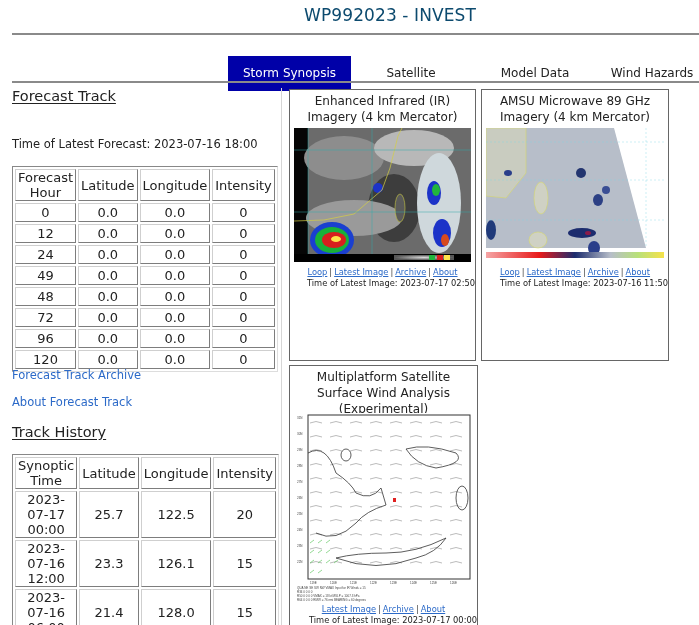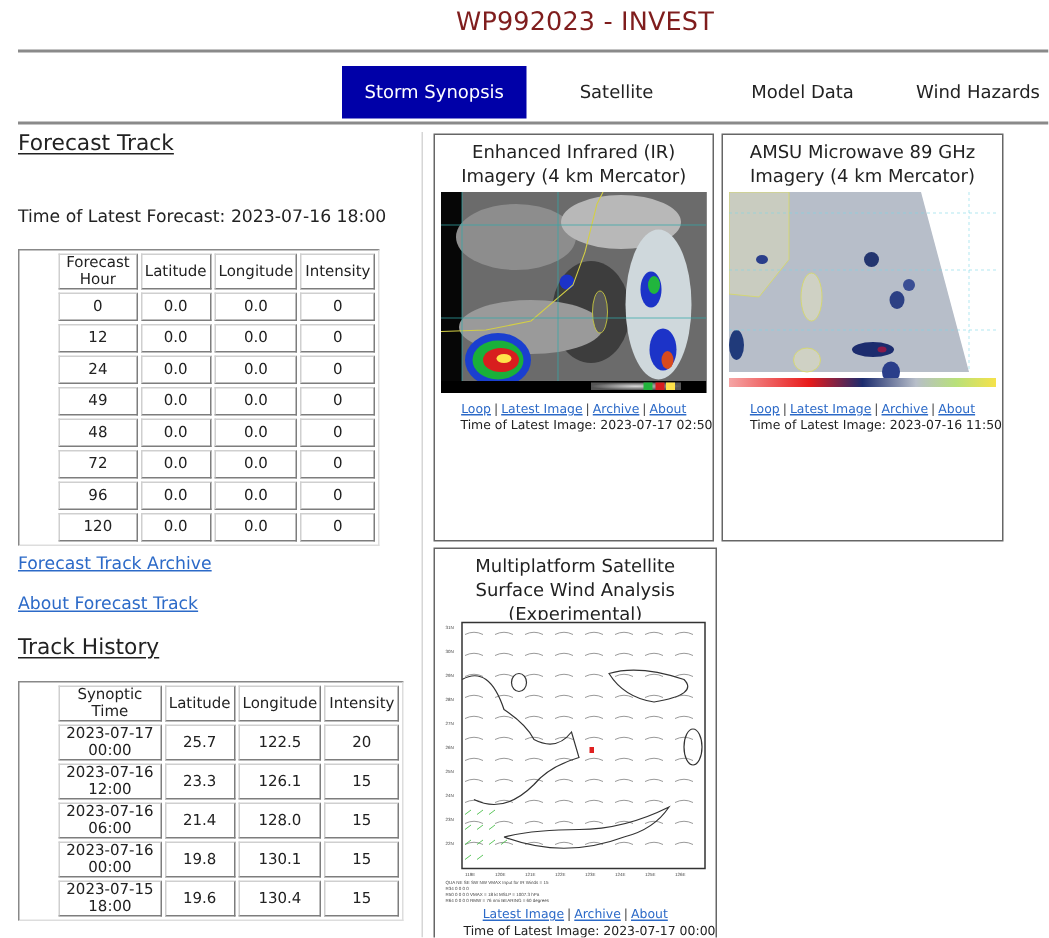--- a/index.html
+++ b/index.html
@@ -1,44 +1,44 @@
 <!DOCTYPE html>
 <html><head>
 <meta charset="utf-8">
 <style>
   * { box-sizing: border-box; margin: 0; padding: 0; }
   html, body { width: 699px; height: 625px; overflow: hidden; background: #ffffff; }
   body { font-family: "DejaVu Sans", "Liberation Sans", sans-serif; color: #222; position: relative; }
 
   .page-title {
     position: absolute; top: 5px; left: 0; width: 575px; text-align: center;
-    font-size: 17px; color: #7f1d1d; letter-spacing: 0.1px; padding-left: 27px;
+    font-size: 17px; color: #0c4a6e; letter-spacing: 0.1px; padding-left: 27px;
   }
   .page-title span { position: relative; left: 89px; }
 
   .rule { position: absolute; left: 12px; right: 0; height: 2px; background: #8a8a8a; }
   .rule.top { top: 33px; }
   .rule.bottom { top: 81px; }
 
-  .nav { position: absolute; top: 44px; left: 0; width: 635px; height: 35px; }
+  .nav { position: absolute; top: 56px; left: 0; width: 635px; height: 35px; }
   .nav-tab {
     position: absolute; top: 0; height: 35px; line-height: 35px; text-align: center;
     font-size: 12px; color: #222; cursor: pointer;
   }
   .nav-tab.active { background: #0000a8; color: #ffffff; }
 
   .vdivider { position: absolute; left: 281px; top: 88px; width: 1px; height: 537px; background: #d6d6d6; }
   .h2 {
     position: absolute; font-size: 14.5px; color: #222; text-decoration: underline;
     text-underline-offset: 2px;
   }
   .meta-text { position: absolute; font-size: 11.5px; color: #222; }
-  .link { position: absolute; font-size: 11.5px; color: #2c6ac8; text-decoration: underline; cursor: pointer; }
-
-  table.grid { position: absolute; border-collapse: separate; border-spacing: 2px; border: 1px solid #888; border-right-color: #ddd; border-bottom-color: #ddd; font-size: 10px; padding-left: 24px; }
+  .link { position: absolute; font-size: 11.5px; color: #2c6ac8; cursor: pointer; }
+
+  table.grid { position: absolute; border-collapse: separate; border-spacing: 2px; border: 1px solid #888; border-right-color: #ddd; border-bottom-color: #ddd; font-size: 13px; }
   table.grid td, table.grid th {
     border: 1px solid #888; border-top-color: #999; border-left-color: #ddd;
     font-weight: normal; text-align: center; height: 19px; padding: 0 2px; color: #222;
   }
   table.grid td { border-left-color: #cfcfcf; border-top-color: #cfcfcf; border-right-color: #7d7d7d; border-bottom-color: #7d7d7d; }
   table.grid th { border-left-color: #cfcfcf; border-top-color: #cfcfcf; border-right-color: #7d7d7d; border-bottom-color: #7d7d7d; }
 
   
   .card {
     position: absolute; border: 1.5px solid #666; border-radius: 0; background: #fff;

